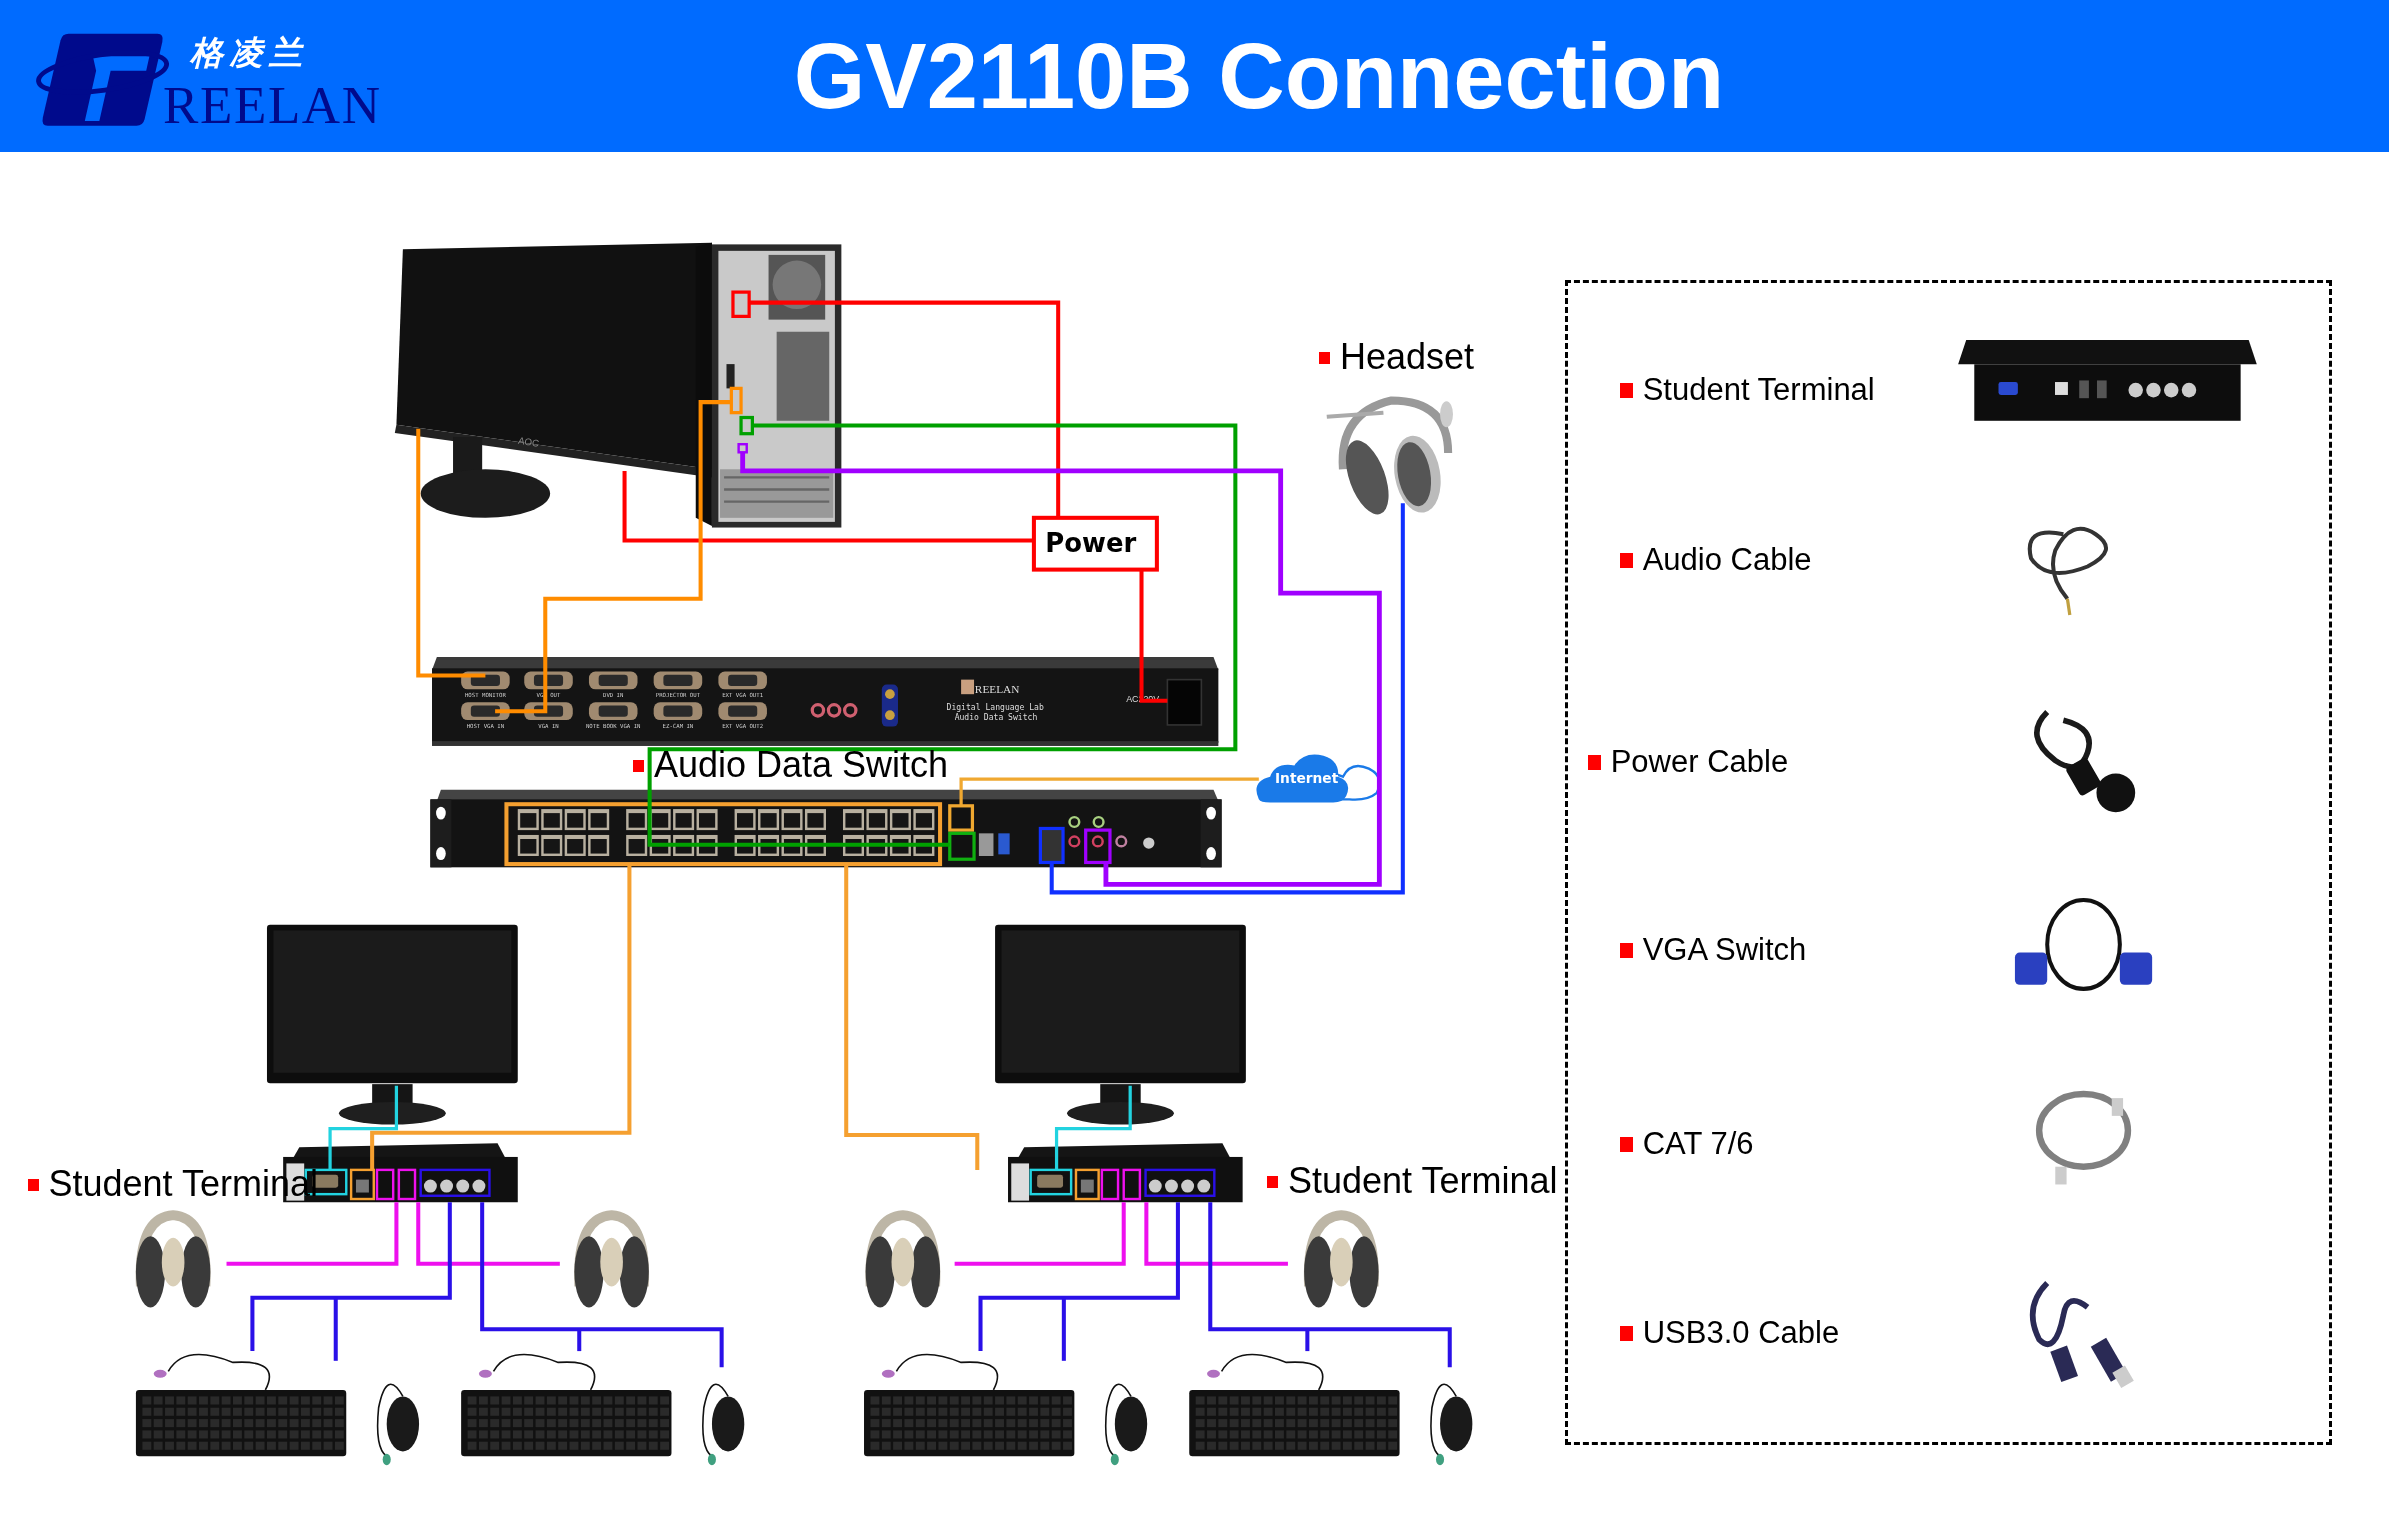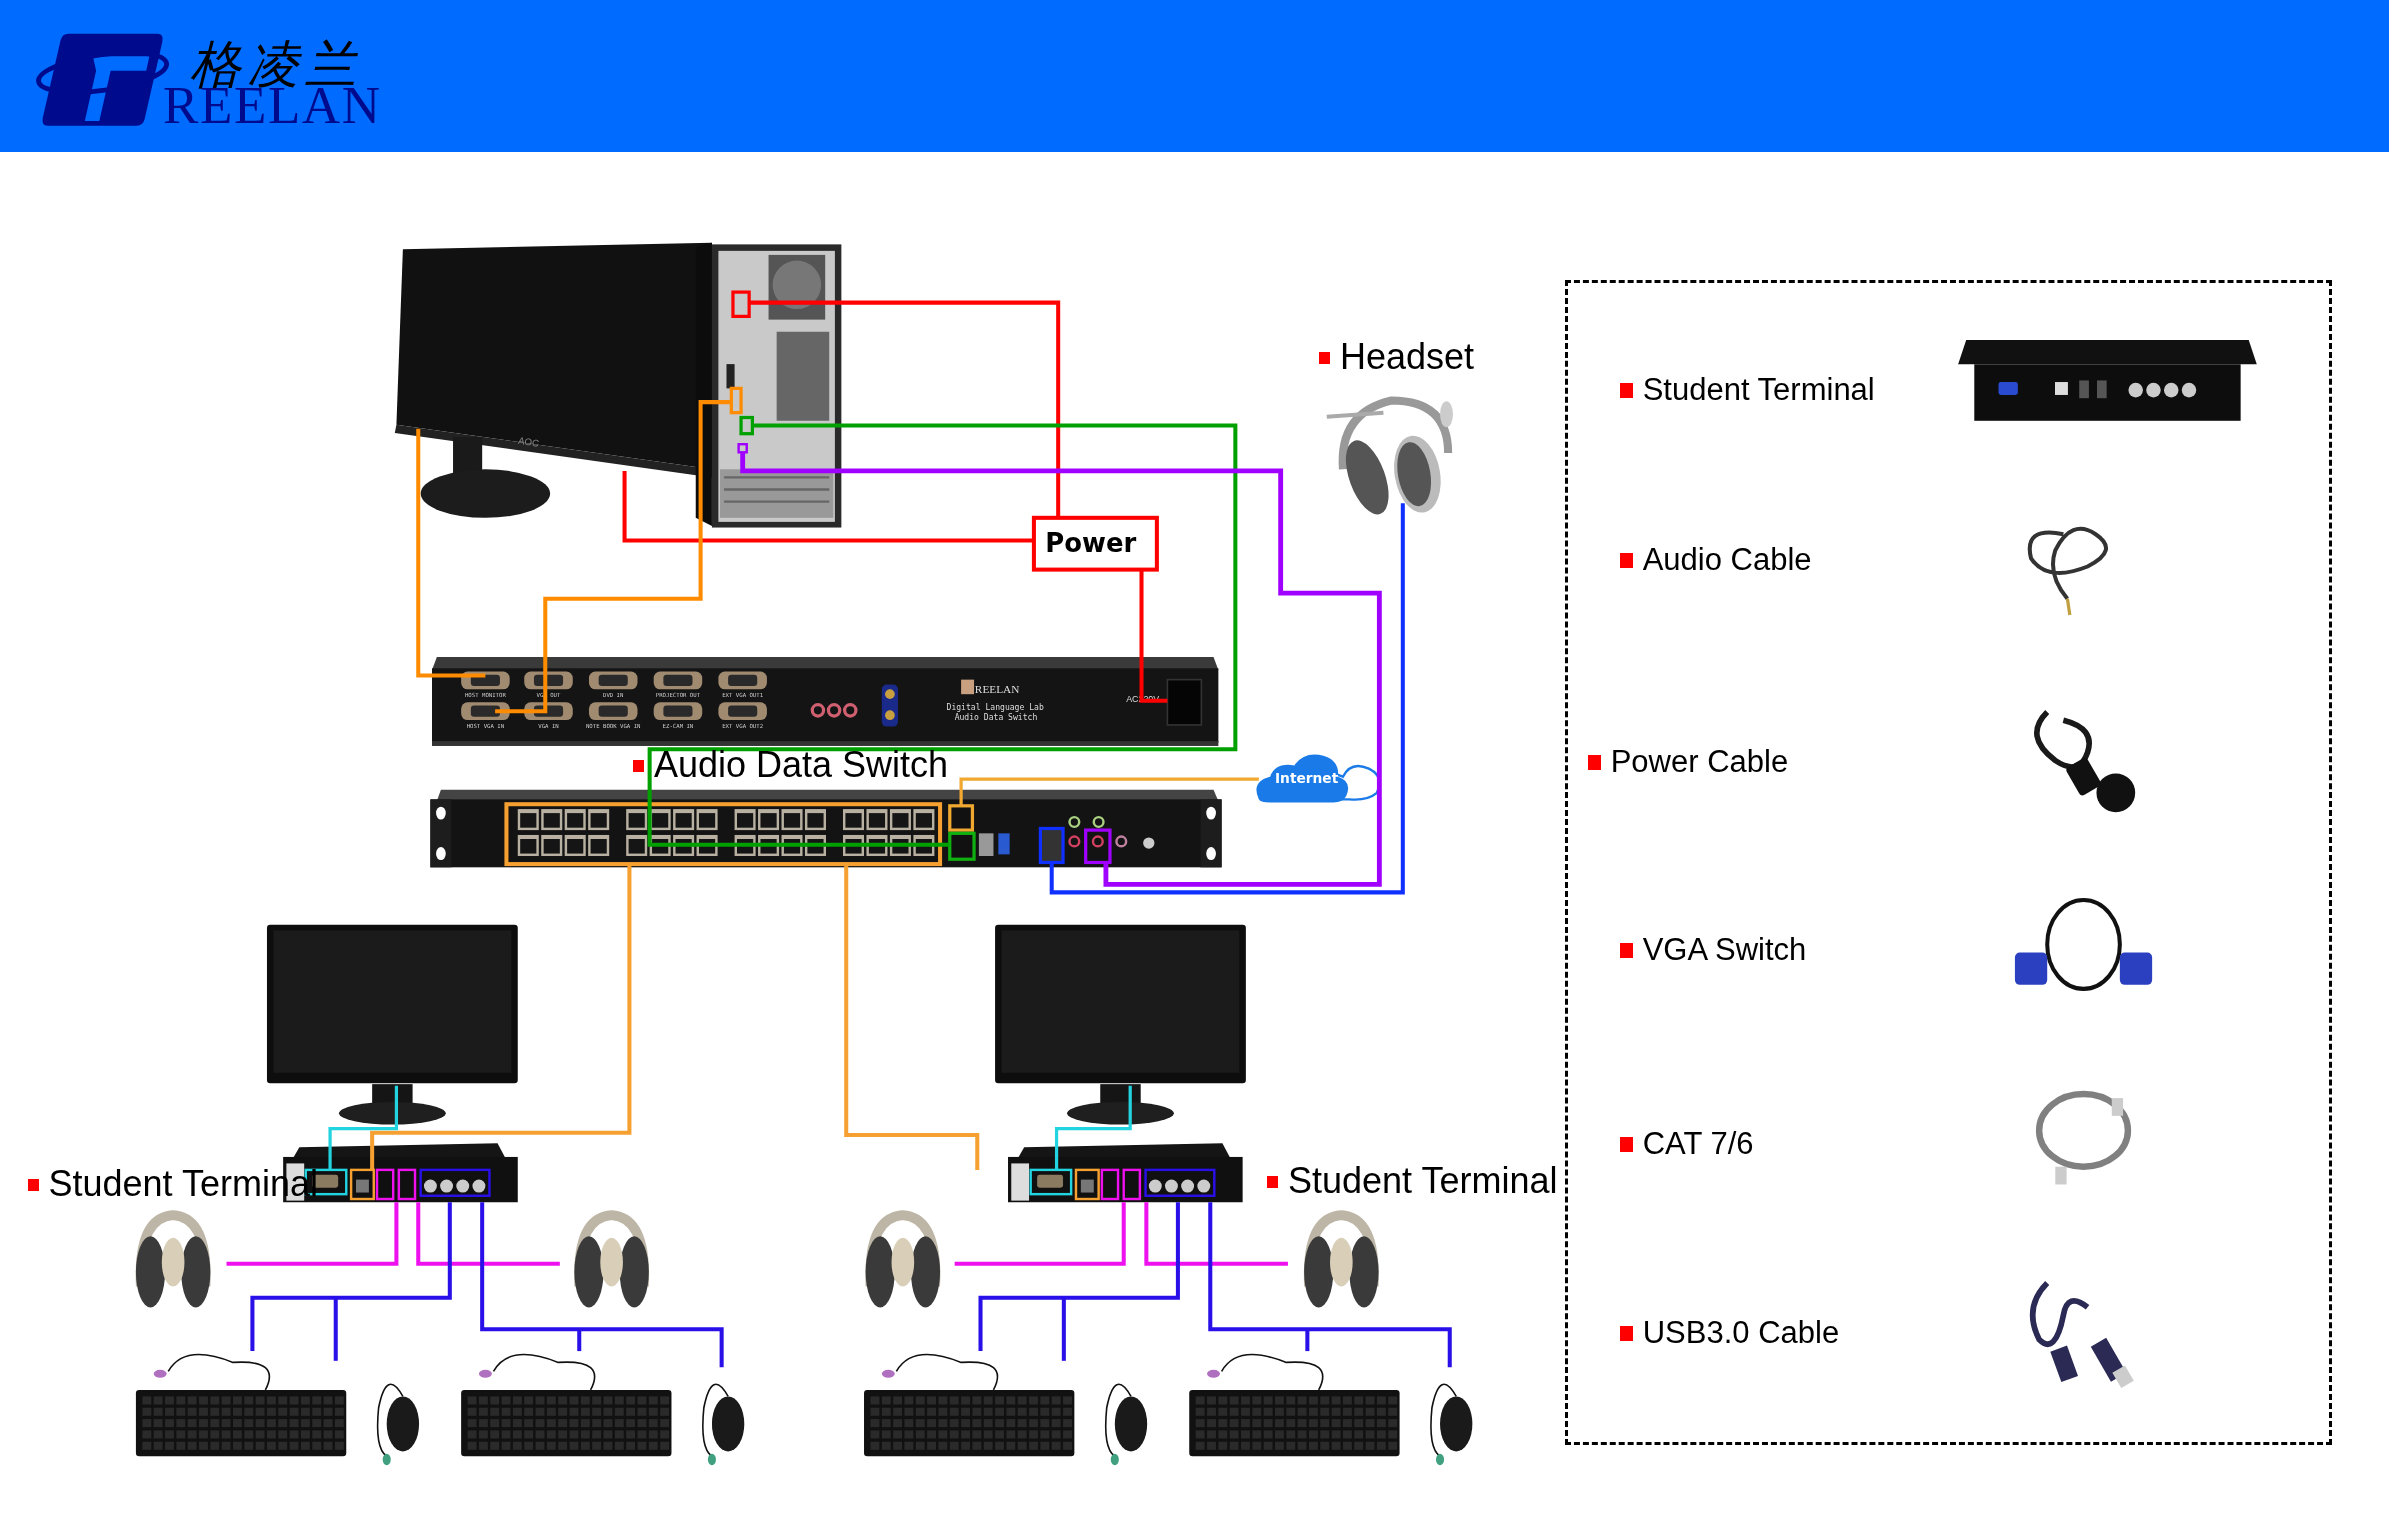--- a/index.html
+++ b/index.html
@@ -1,19 +1,19 @@
 <!DOCTYPE html>
 <html style="font-size:13px"><head>
 <meta charset="utf-8">
 <style>
   html,body{margin:0;padding:0;background:#fff;}
   body{width:2389px;height:1534px;position:relative;overflow:hidden;font-family:"Liberation Sans",sans-serif;}
   .header{position:absolute;left:0;top:0;width:2389px;height:152px;background:#006BFF;}
   .logo{position:absolute;left:36px;top:24px;width:356px;height:105px;}
-  .logo-cn{position:absolute;left:154px;top:6.5px;font-family:"DejaVu Serif",serif;font-size:51px;color:#000000;font-weight:normal;font-style:italic;letter-spacing:6.5px;}
+  .logo-cn{position:absolute;left:154px;top:6.5px;font-family:"DejaVu Serif",serif;font-size:33px;color:#ffffff;font-weight:bold;font-style:italic;letter-spacing:6.5px;}
   .logo-en{position:absolute;left:127px;top:55px;font-family:"Liberation Serif",serif;font-size:53px;color:#000A8C;letter-spacing:1.6px;line-height:53px;}
   .title{position:absolute;left:0;width:100%;top:27.5px;text-align:center;font-size:92px;font-weight:bold;color:#fff;line-height:97px;padding-left:129px;box-sizing:border-box;}
   .label{position:absolute;font-size:36px;color:#000;white-space:nowrap;line-height:32px;}
   .label .sq{display:inline-block;width:11.3px;height:11.3px;background:#FF0000;margin-right:9.7px;vertical-align:middle;position:relative;top:-1.6px;}
   .legend-label{position:absolute;font-size:31px;color:#000;white-space:nowrap;line-height:37px;}
   .legend-label .sq{display:inline-block;width:13px;height:14.6px;background:#FF0000;margin-right:9.7px;vertical-align:middle;position:relative;top:-1.6px;}
   .legend-box{position:absolute;left:1565px;top:280px;width:767px;height:1165px;border:3.2px dashed #000;box-sizing:border-box;}
   svg{position:absolute;left:0;top:0;}
 </style>
 </head>
@@ -22,20 +22,21 @@
 <div class="header">
   <div class="logo">
     <svg width="138" height="105" viewBox="0 0 170 130" style="position:absolute;left:0;top:0;">
       <path d="M40 12 L150 12 Q158 12 156 22 L134 118 Q132 126 124 126 L14 126 Q6 126 8 116 L30 20 Q32 12 40 12 Z" fill="#000A8C"></path>
       <path d="M70 40 L140 40 L136 58 L92 58 L78 120 L60 120 L74 58 Z" fill="#006BFF"></path>
       <ellipse cx="82" cy="60" rx="80" ry="22" fill="none" stroke="#000A8C" stroke-width="6" transform="rotate(-8 82 60)"></ellipse>
     </svg>
     <div class="logo-cn">格凌兰</div>
     <div class="logo-en">REELAN</div>
   </div>
+  <div class="title">GV2110B Connection</div>
 </div>
 
 <svg width="2389" height="1534" viewBox="0 0 2953 1896">
 
   <g>
     <polygon points="498,308 880,300 880,580 490,525" fill="#111"></polygon>
     <polygon points="490,525 880,580 880,590 488,535" fill="#222"></polygon>
     <rect x="560" y="540" width="36" height="70" fill="#1a1a1a"></rect>
     <ellipse cx="600" cy="610" rx="80" ry="30" fill="#1c1c1c"></ellipse>
     <text x="640" y="548" font-size="12" fill="#888" font-family="Liberation Sans, sans-serif" transform="rotate(10 640 548)">AOC</text>

